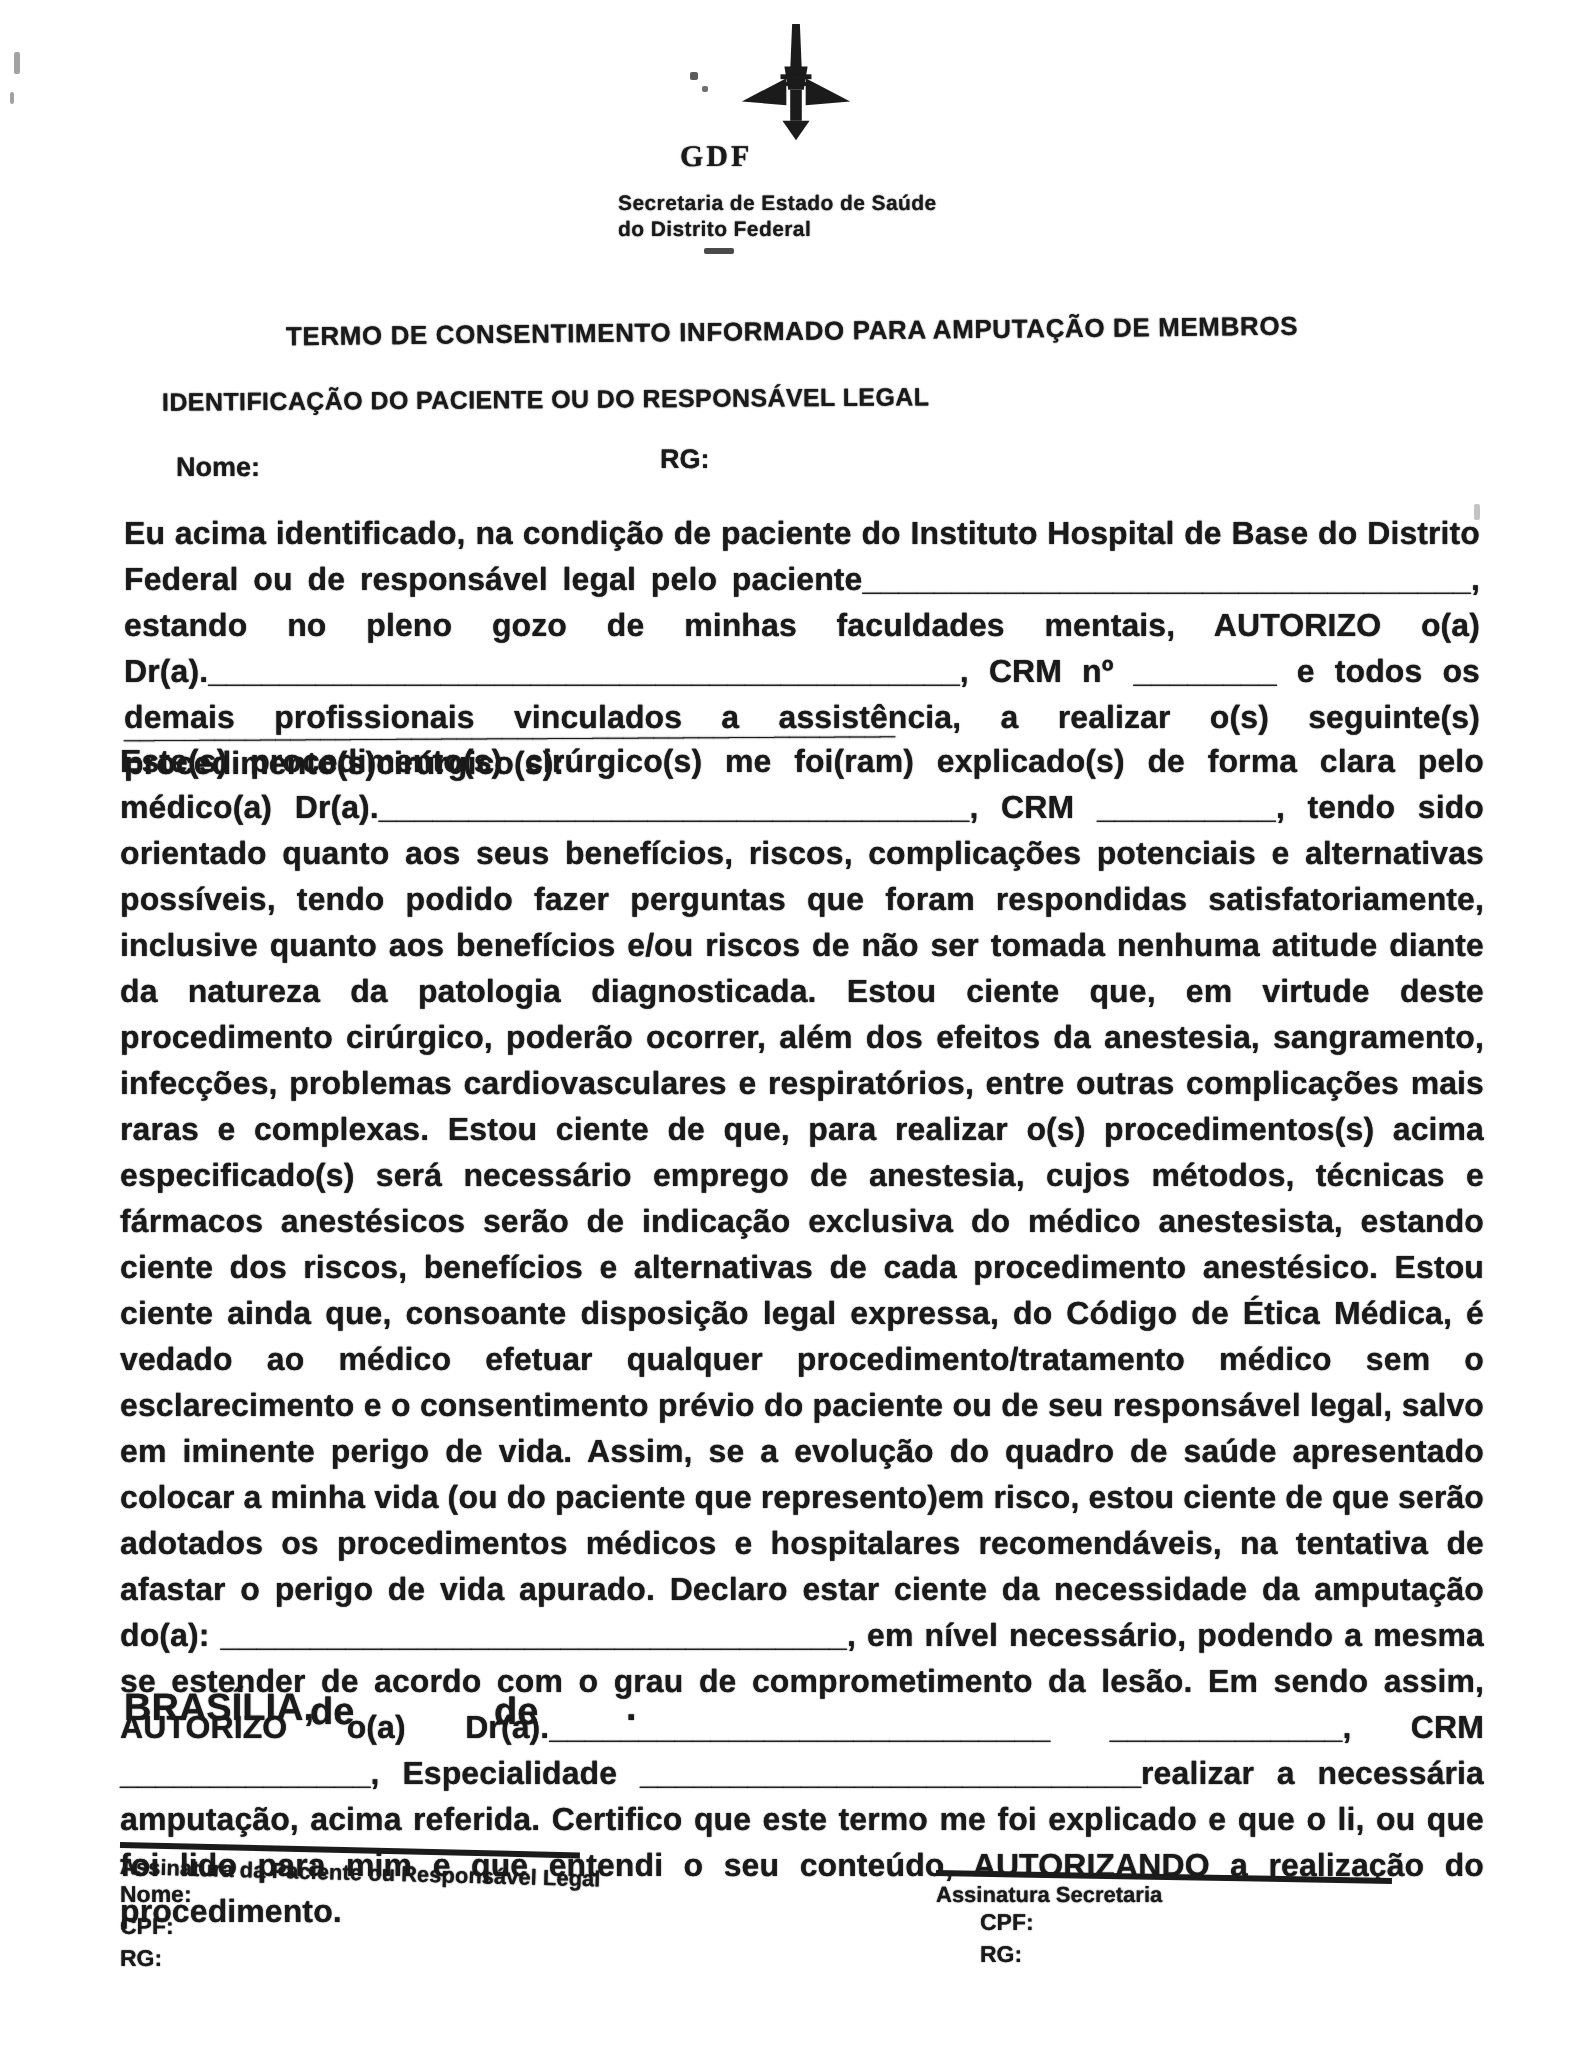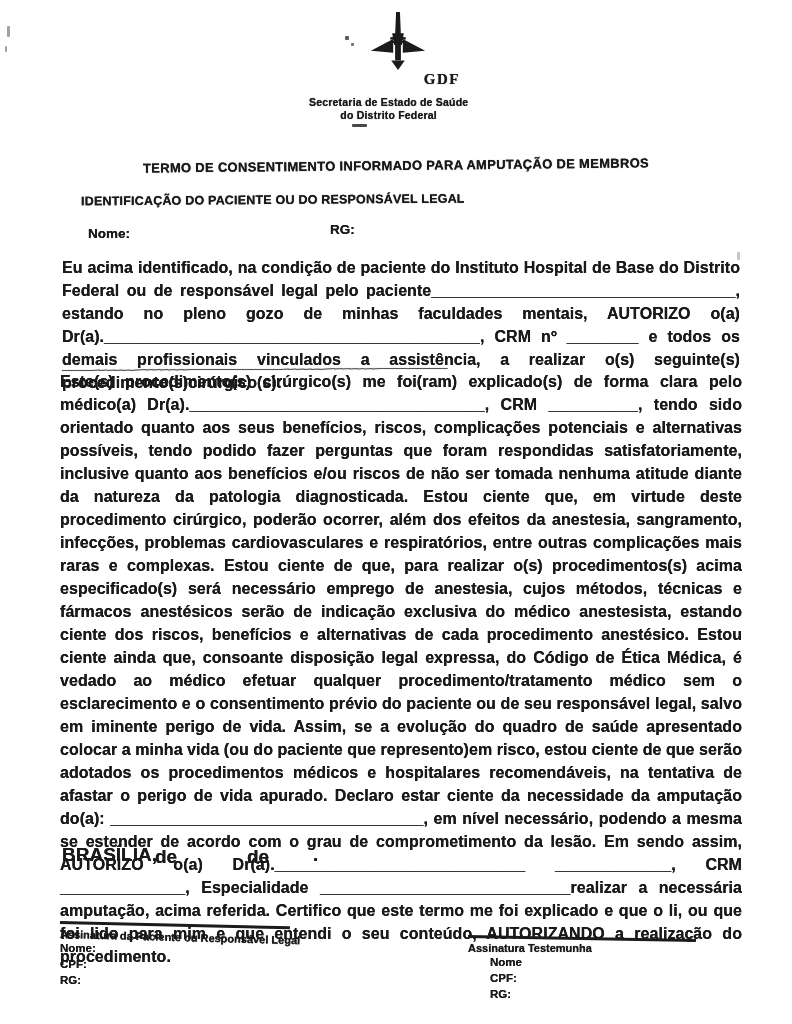--- a/index.html
+++ b/index.html
@@ -10,28 +10,28 @@
     overflow:hidden;
     font-family:"Liberation Sans","DejaVu Sans",sans-serif;
     color:#1a1a1a;
   }
   .page { position:absolute; inset:0; }
 
   
   .tower { position:absolute; left:366px; top:12px; width:64px; height:60px; }
   .acronym {
     position:absolute; left:340px; top:71px; width:120px;
-    text-align:right; font-size:15px; font-weight:700; letter-spacing:1.5px;
+    text-align:left; font-size:15px; font-weight:700; letter-spacing:1.5px;
     font-family:"Liberation Serif","DejaVu Serif",serif;
     text-shadow:0 0 0.7px #222;
   }
   .orgname {
     position:absolute; left:309px; top:96px;
     font-size:10.5px; font-weight:700; line-height:13px;
-    letter-spacing:0.2px; text-shadow:0 0 0.7px #222;text-align:center;
+    letter-spacing:0.2px; text-shadow:0 0 0.7px #222;
   }
   .smudge {
     position:absolute; left:352px; top:124px; width:15px; height:3px;
     background:#2a2a2a; border-radius:1px; opacity:.85;
   }
 
   
   .title {
     position:absolute; left:0; top:158px; width:792px; margin:0;
     text-align:center; font-size:13px; font-weight:700; letter-spacing:0.3px;
@@ -152,19 +152,18 @@
   <div class="sig sig-left">
     <div class="sig-line"></div>
     <div class="sig-label">Assinatura da Paciente ou Responsável Legal</div>
     <div class="sig-field">Nome:</div>
     <div class="sig-field">CPF:</div>
     <div class="sig-field">RG:</div>
   </div>
 
   <div class="sig sig-right">
     <div class="sig-line"></div>
-    <div class="sig-label">Assinatura Testemunha</div>
-    <div class="sig-field">Nome</div>
+    <div class="sig-label">Assinatura Secretaria</div>
     <div class="sig-field">CPF:</div>
     <div class="sig-field">RG:</div>
   </div>
 
 </div>
 
 </body></html>

